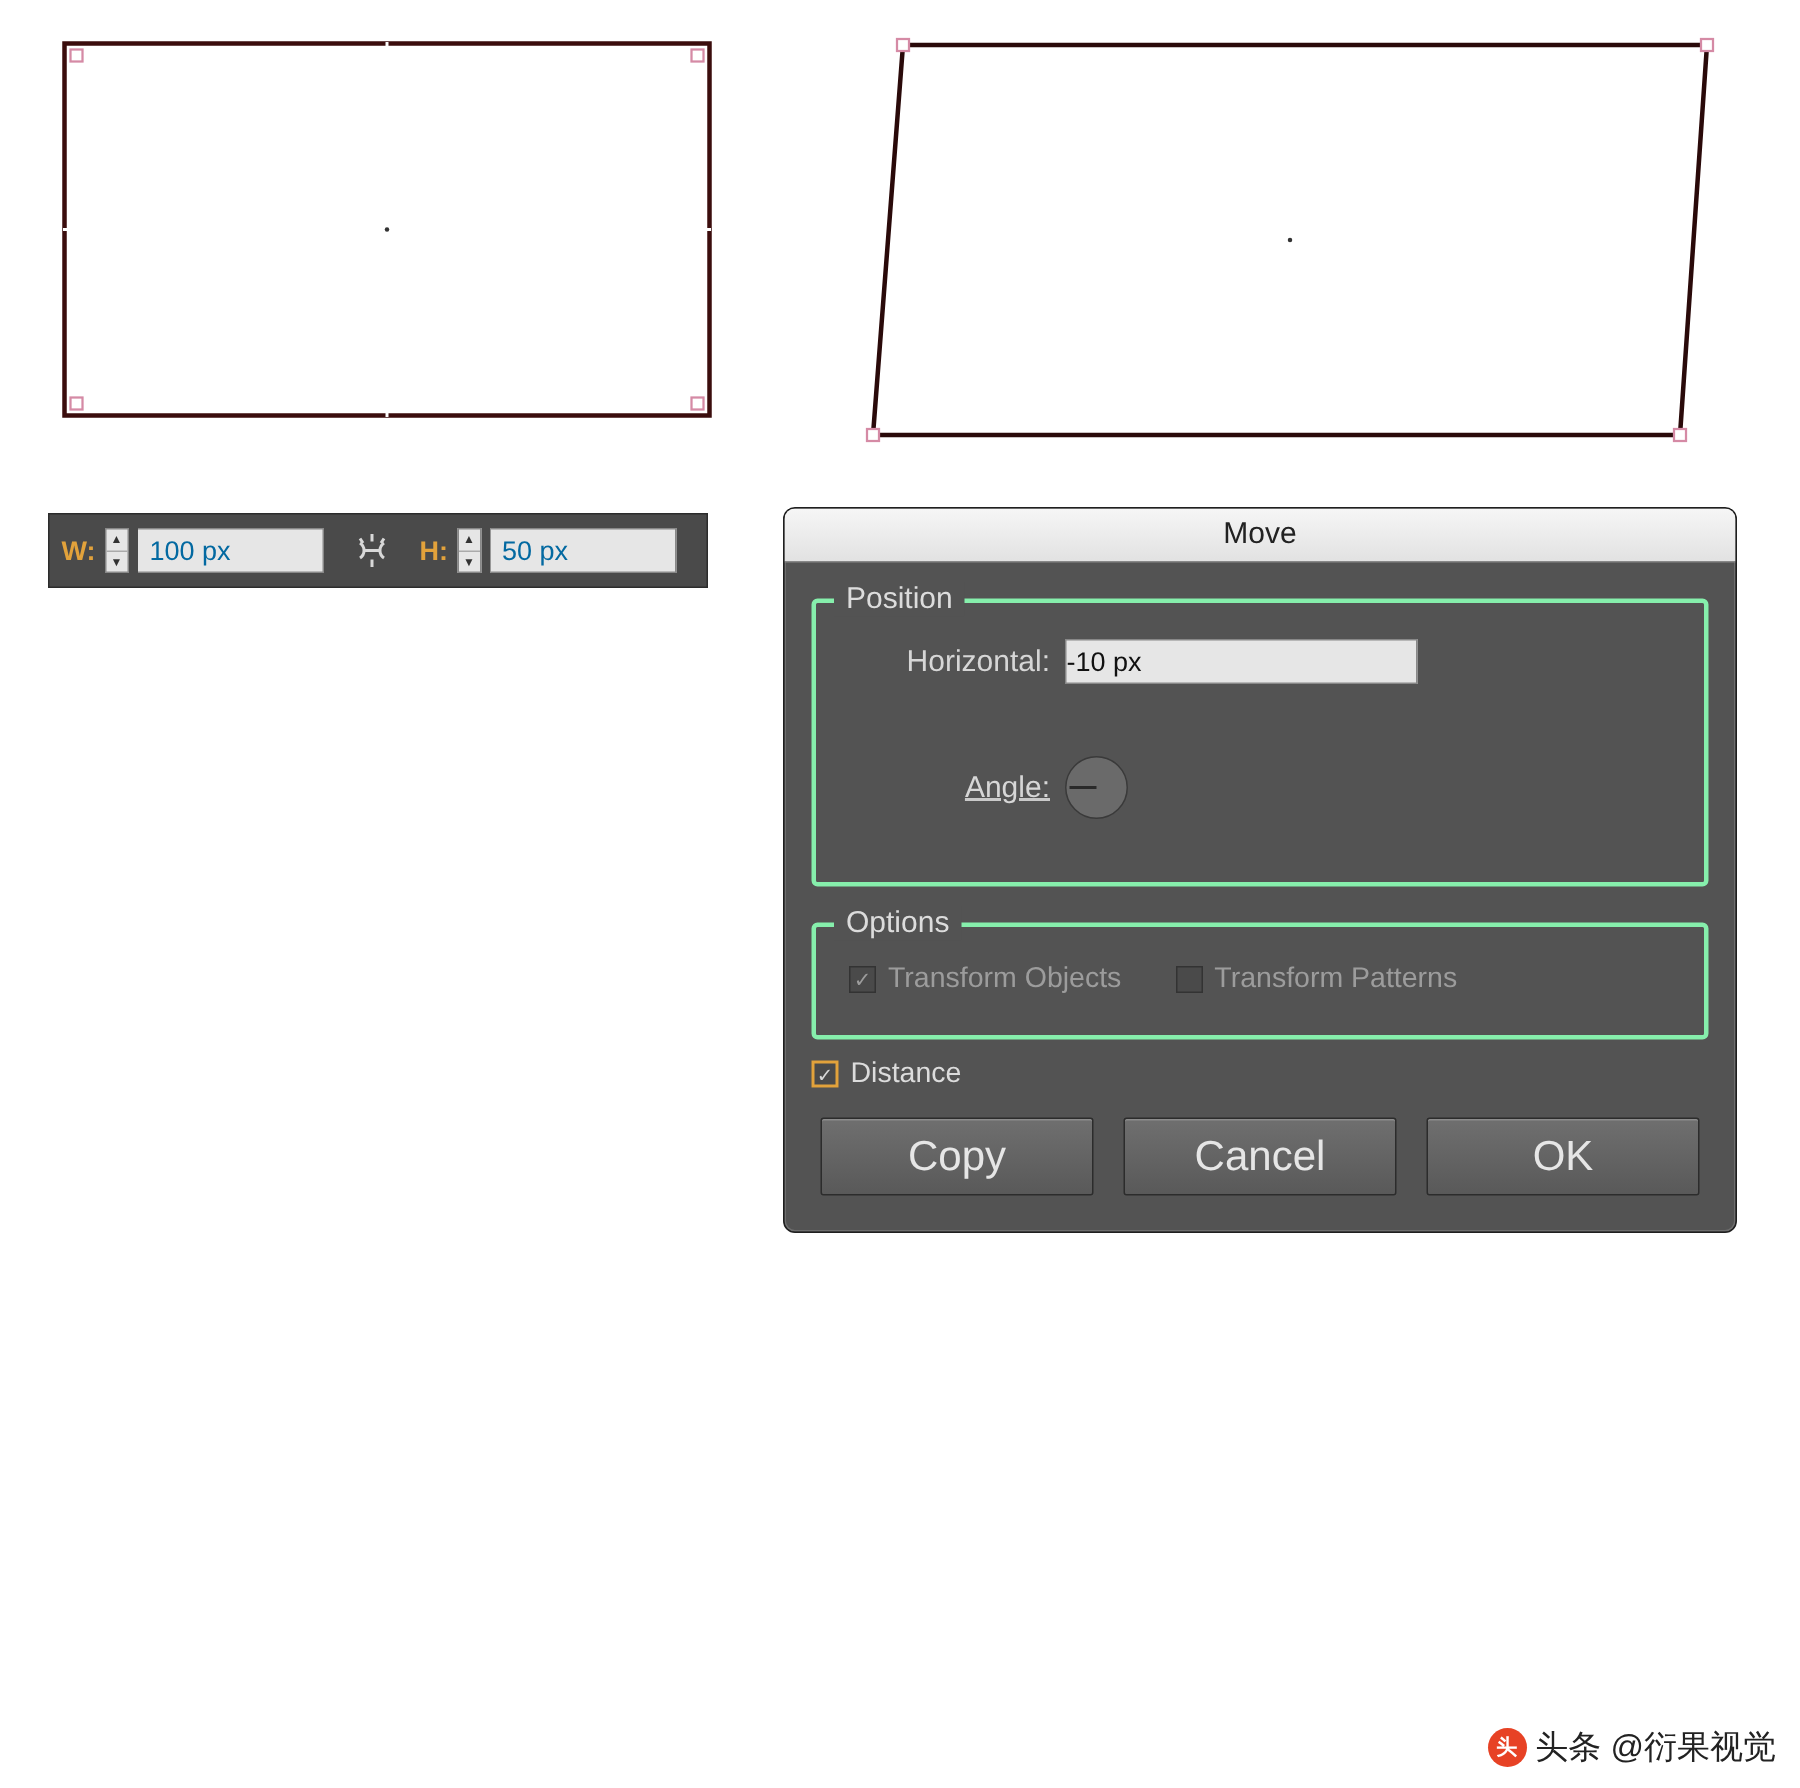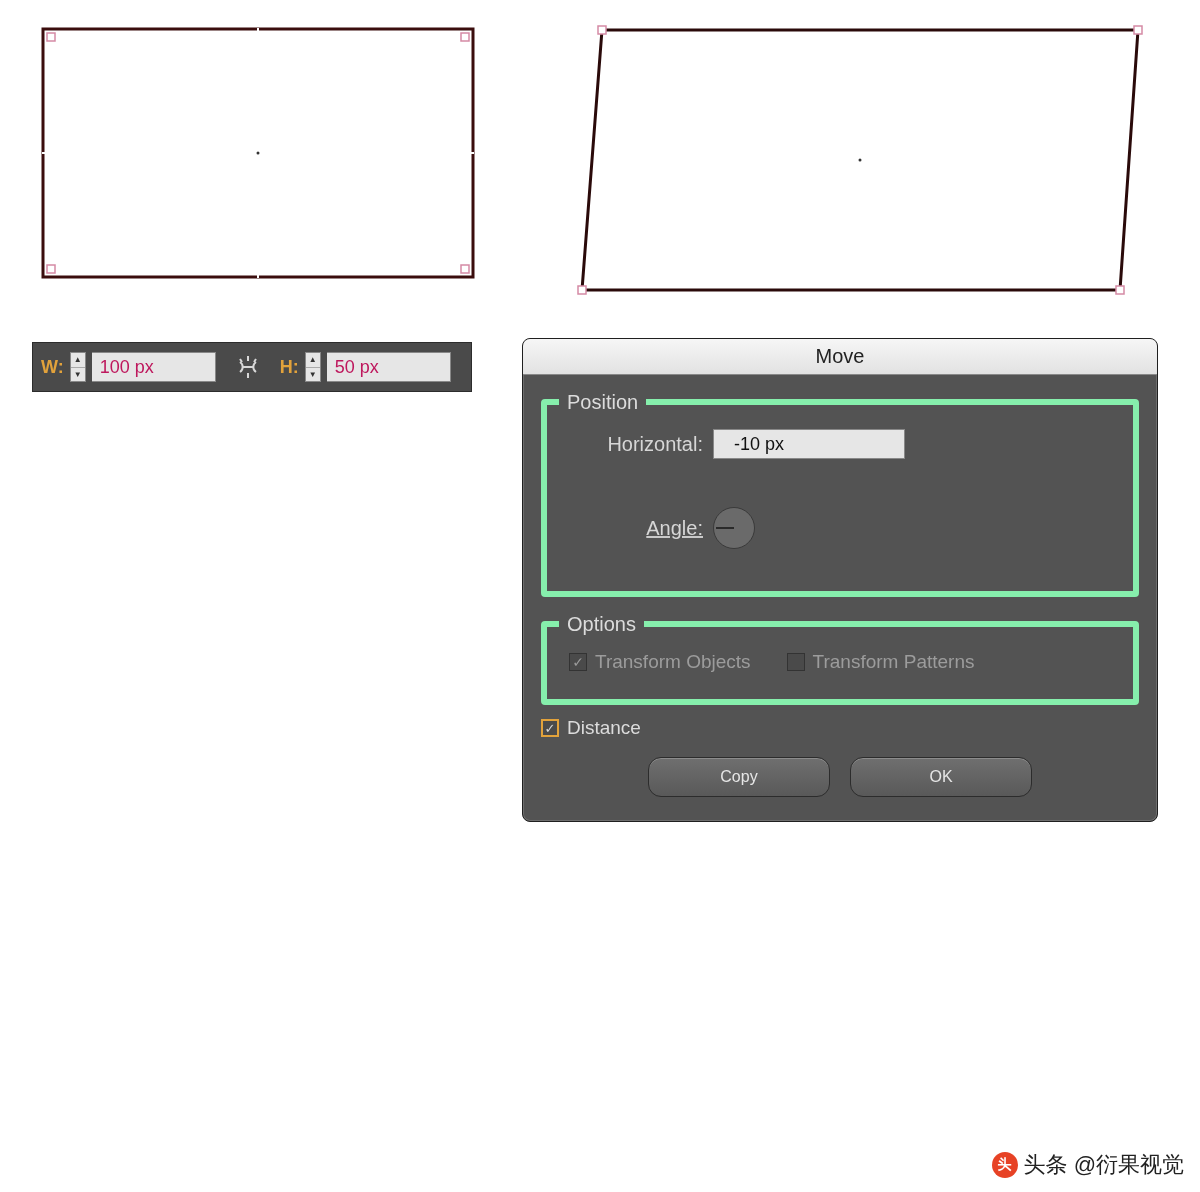--- a/index.html
+++ b/index.html
@@ -59,21 +59,21 @@
   }
   .wh-stepper .arrow:last-child { border-bottom:none; }
   .wh-input {
     height: 30px;
     width: 124px;
     background: #e6e6e6;
     border: 1px solid #888;
     border-left: none;
     font-size: 18px;
     padding: 0 8px;
-    color: #be185d;
+    color: #0369a1;
   }
   .link-icon {
     width: 32px;
     height: 32px;
     margin: 0 10px;
     display:flex;
     align-items:center;
     justify-content:center;
   }
 
@@ -93,21 +93,21 @@
   .move-title {
     background: linear-gradient(#f6f6f6,#e2e2e2);
     color: #222;
     text-align: center;
     padding: 6px 0;
     font-size: 20px;
     border-bottom: 1px solid #888;
   }
   .fieldset {
     margin: 24px 18px 12px 18px;
-    border: 6px solid #86efac;
+    border: 3px solid #86efac;
     border-radius: 4px;
     padding: 24px 22px 26px 22px;
     position: relative;
   }
   .fieldset-legend {
     position: absolute;
     top: -14px;
     left: 12px;
     background: #535353;
     padding: 0 8px;
@@ -120,26 +120,26 @@
     margin-bottom: 16px;
   }
   .field-row .flabel {
     width: 134px;
     text-align: right;
     font-size: 20px;
     margin-right: 10px;
     color: #d6d6d6;
   }
   .field-row input[type="text"] {
-    width: 192px;
+    width: 235px;
     height: 30px;
     background: #e6e6e6;
     border: 1px solid #888;
     font-size: 18px;
-    padding: 0 20px;
+    padding: 0 0;
     color: #111;
   }
   .spacer { height: 22px; }
   .angle-dial {
     width: 42px;
     height: 42px;
     border-radius: 50%;
     background: #6a6a6a;
     border: 1px solid #3a3a3a;
     margin-right: 14px;
@@ -198,26 +198,26 @@
   }
   .button-row {
     display:flex;
     gap: 20px;
     justify-content:center;
     margin: 18px 18px 24px 18px;
   }
   .dlg-btn {
     flex:1;
     max-width: 182px;
-    height: 40px;
+    height: 52px;
     background: linear-gradient(#6f6f6f,#595959);
     border: 1px solid #2c2c2c;
-    border-radius: 13px;
+    border-radius: 2px;
     color: #e6e6e6;
-    font-size: 16px;
+    font-size: 28px;
     box-shadow: inset 0 1px 0 #8c8c8c;
     cursor: pointer;
   }
   .watermark {
     position:absolute;
     right:16px;
     bottom:12px;
     font-size:22px;
     color:#222;
     display:flex;
@@ -329,20 +329,21 @@
 
   <div class="preview-row">
     <label class="chk" style="color:#dcdcdc">
       <span class="box">✓</span>
       <span>Distance</span>
     </label>
   </div>
 
   <div class="button-row">
     <button class="dlg-btn">Copy</button>
+    <button class="dlg-btn">Cancel</button>
     <button class="dlg-btn">OK</button>
   </div>
 </div>
 
 <div class="watermark">
   <span class="wm-badge">头</span>
   <span>头条 @衍果视觉</span>
 </div>
 
 </body></html>

